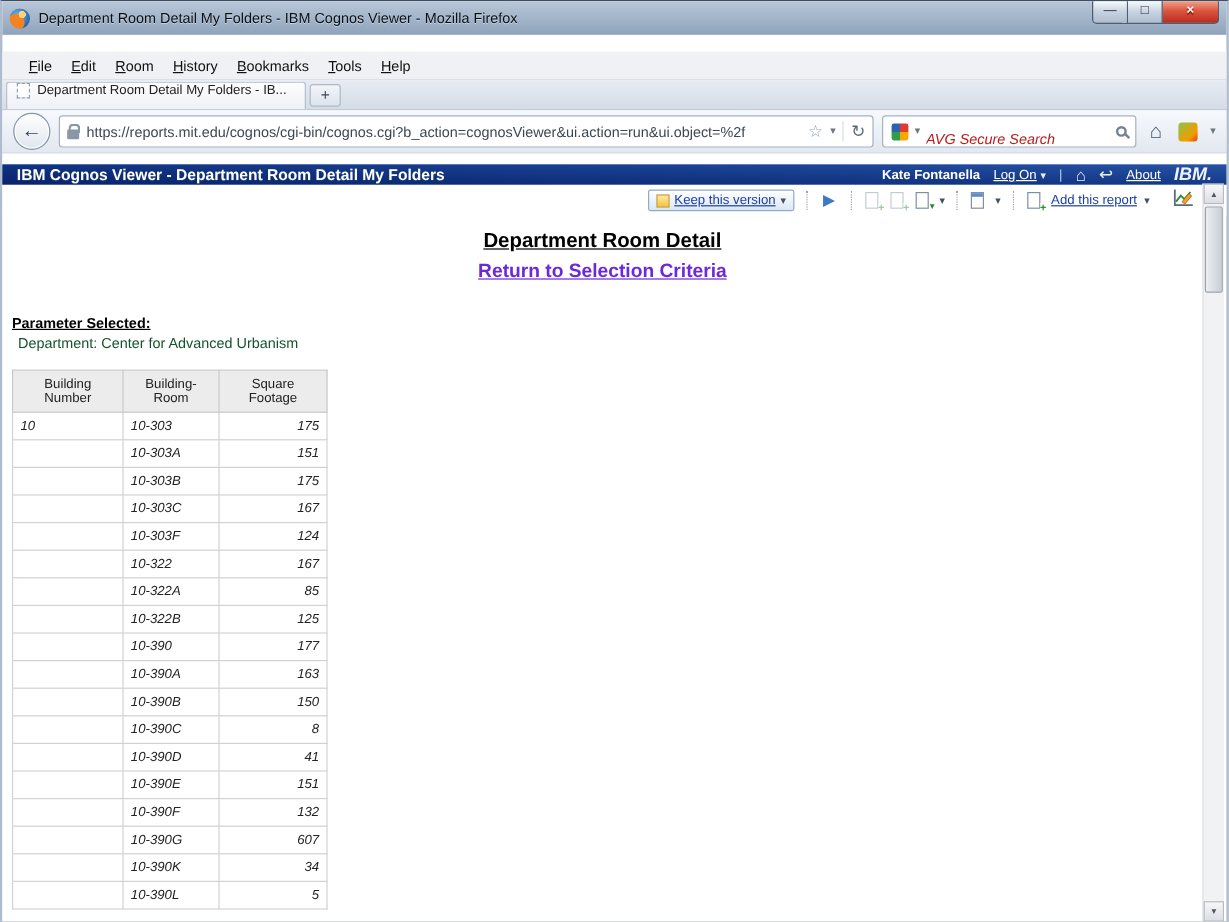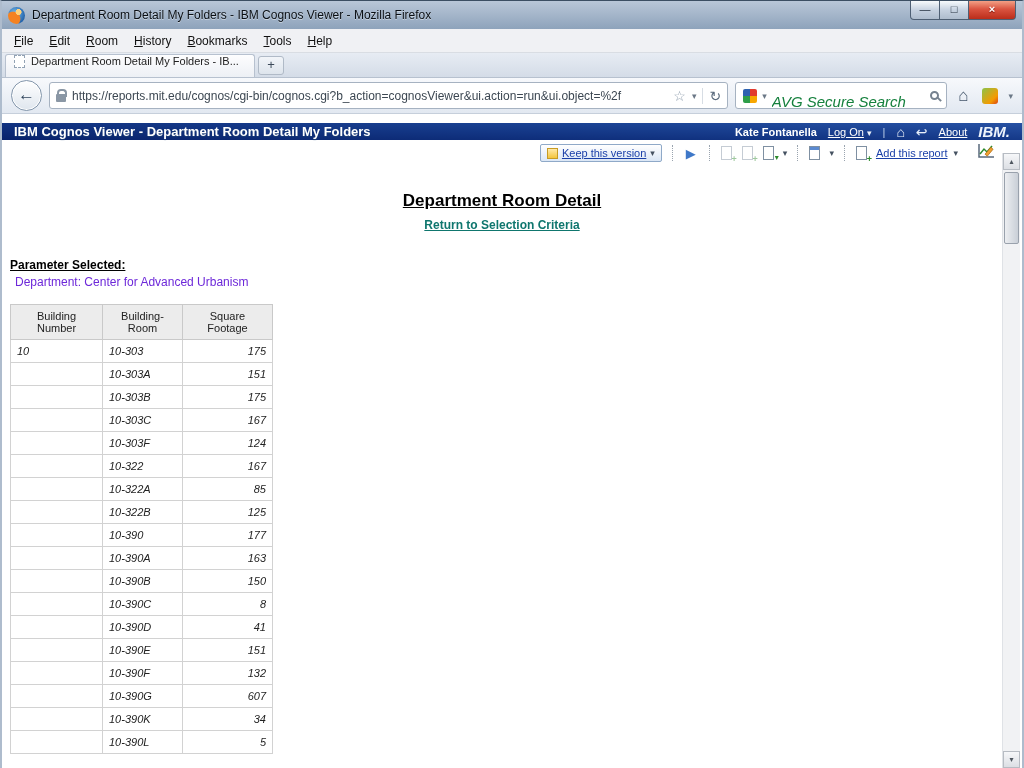--- a/index.html
+++ b/index.html
@@ -21,21 +21,21 @@
   .win-btn { height:19px; border:1px solid #4e5f73; border-top:none; font-size:11px; line-height:17px;
              text-align:center; color:#25313f; background:linear-gradient(#f7fafc,#c6d2e0 50%,#aebccd);
              cursor:default; }
   .win-btn.min { width:30px; border-radius:0 0 0 4px; }
   .win-btn.max { width:29px; border-left:none; }
   .win-btn.close { width:47px; border-left:none; border-radius:0 0 4px 0; color:#fff; font-weight:bold;
                    background:linear-gradient(#f3a085,#da5440 45%,#bb2d1a); text-shadow:0 1px 1px #7e1408; }
 
   
   .menubar { height:24px; background:#f0f1f4; border-bottom:1px solid #d9dde3; display:flex;
-             align-items:center; padding-left:4px; }
+             align-items:center; padding-left:14px;margin-top:14px; }
   .menu-item { font-size:12px; color:#111; padding:3px 8px; }
   .menu-item:first-letter { text-decoration:underline; }
 
   
   .tabbar { height:25px; background:linear-gradient(#e7ecf3,#d4dce7); display:flex; align-items:flex-end;
             padding-left:3px; border-bottom:1px solid #b7c1cf; }
   .tab { height:23px; width:250px; background:linear-gradient(#fdfdfe,#edf0f5); border:1px solid #b7c1cf;
          border-bottom:none; border-radius:3px 3px 0 0; display:flex; align-items:flex-start; gap:6px;
          padding:0 8px; font-size:11px; color:#222; overflow:hidden; white-space:nowrap; }
   .tab-favicon { width:11px; height:13px; border:1px dashed #92a2b4; background:#fff; flex:0 0 auto; }
@@ -59,21 +59,21 @@
               text-overflow:ellipsis; min-width:0; }
   .url-star { font-size:14px; color:#93a1b0; flex:0 0 auto; }
   .url-drop { font-size:9px; color:#6b7886; flex:0 0 auto; }
   .reload-btn { font-size:14px; color:#55импort6474; color:#5a6a7c; border-left:1px solid #d7dde4; padding-left:6px;
                 flex:0 0 auto; }
   .searchbar { width:212px; height:27px; background:#fff; border:1px solid #a6b2c1; border-radius:3px;
                display:flex; align-items:center; gap:5px; padding:0 7px; flex:0 0 auto; }
   .avg-logo { width:14px; height:14px; border-radius:2px; flex:0 0 auto;
               background:conic-gradient(#e23a2e 0 25%, #f7a600 0 50%, #2e9e49 0 75%, #2e62b0 0); }
   .search-drop { font-size:9px; color:#6b7886; }
-  .search-text { flex:1; font-size:15px; font-style:italic; color:#15803d; white-space:nowrap; overflow:hidden;margin-top:12px; }
+  .search-text { flex:1; font-size:12px; font-style:italic; color:#b91c1c; white-space:nowrap; overflow:hidden;margin-top:12px; }
   .mag { width:9px; height:9px; border:2px solid #76828f; border-radius:50%; position:relative; flex:0 0 auto; }
   .mag::after { content:""; position:absolute; width:6px; height:2px; background:#76828f;
                 transform:rotate(45deg); right:-5px; bottom:-2px; }
   .home-btn { font-size:17px; color:#43556a; padding:2px 4px; }
   .ext-btn { display:flex; align-items:center; gap:3px; padding:2px 3px; }
   .ext-logo { width:16px; height:16px; border-radius:3px; background:linear-gradient(135deg,#8bc34a,#f59b00 70%,#d84315); }
   .chev { font-size:9px; color:#6b7886; }
 
   .gap-strip { height:9px; background:#fff; }
 
@@ -105,24 +105,24 @@
   .pg.blue-top::before { content:""; position:absolute; left:0; top:0; right:0; height:3px; background:#5b8ad0; }
   .badge-plus { position:absolute; right:-2px; bottom:-2px; font-size:9px; font-weight:bold; color:#2d8a2d;
                 background:#fff; line-height:8px; }
   .badge-arrow { position:absolute; right:-2px; bottom:-1px; font-size:8px; color:#2d8a2d; line-height:8px; }
   .chart-ic { margin-left:14px; }
 
   
   .content { position:absolute; left:0; right:20px; top:178px; bottom:0; background:#fff; overflow:hidden; }
   .report-title { text-align:center; margin-top:12px; font-size:17px; font-weight:bold;
                   text-decoration:underline; color:#000; }
-  .return-link { display:block; text-align:center; margin-top:7px; font-size:12px; font-weight:bold;
-                 color:#0f766e; text-decoration:underline; cursor:pointer; }
+  .return-link { display:block; text-align:center; margin-top:7px; font-size:16px; font-weight:bold;
+                 color:#6d28d9; text-decoration:underline; cursor:pointer; }
   .param-label { margin:26px 0 0 8px; font-size:12px; font-weight:bold; text-decoration:underline; color:#000; }
-  .param-value { margin:3px 0 0 13px; font-size:12px; color:#6d28d9; }
+  .param-value { margin:3px 0 0 13px; font-size:12px; color:#14532d; }
 
   table.report { border-collapse:collapse; margin:15px 0 0 8px; font-size:11px; color:#222; }
   table.report th { background:#ececec; border:1px solid #c9c9c9; font-weight:normal; text-align:center;
                     padding:5px 8px; }
   table.report td { border:1px solid #d2d2d2; padding:5px 6px; height:23px; background:#fff;font-style:italic; }
   th.h0, td.c0 { width:92px; }
   th.h1, td.c1 { width:80px; }
   th.h2, td.c2 { width:90px; }
   td.c2 { text-align:right; padding-right:9px; }
 

